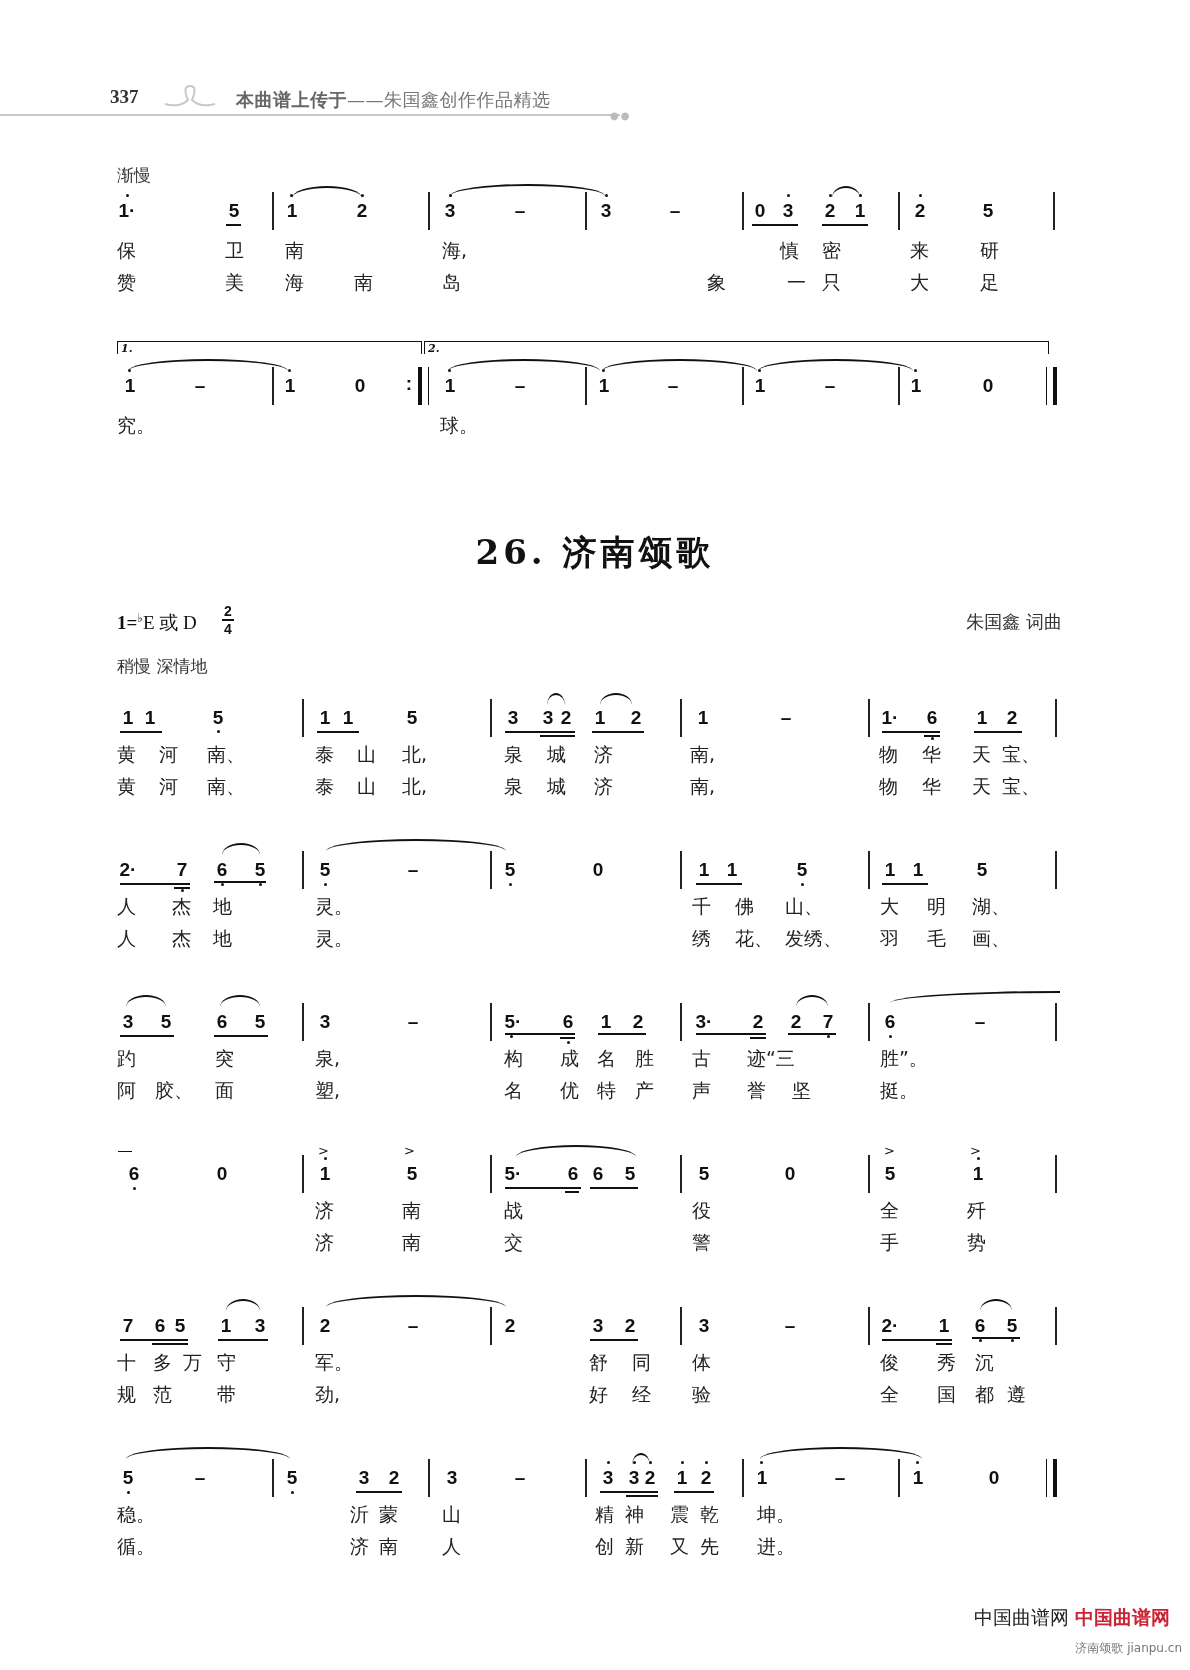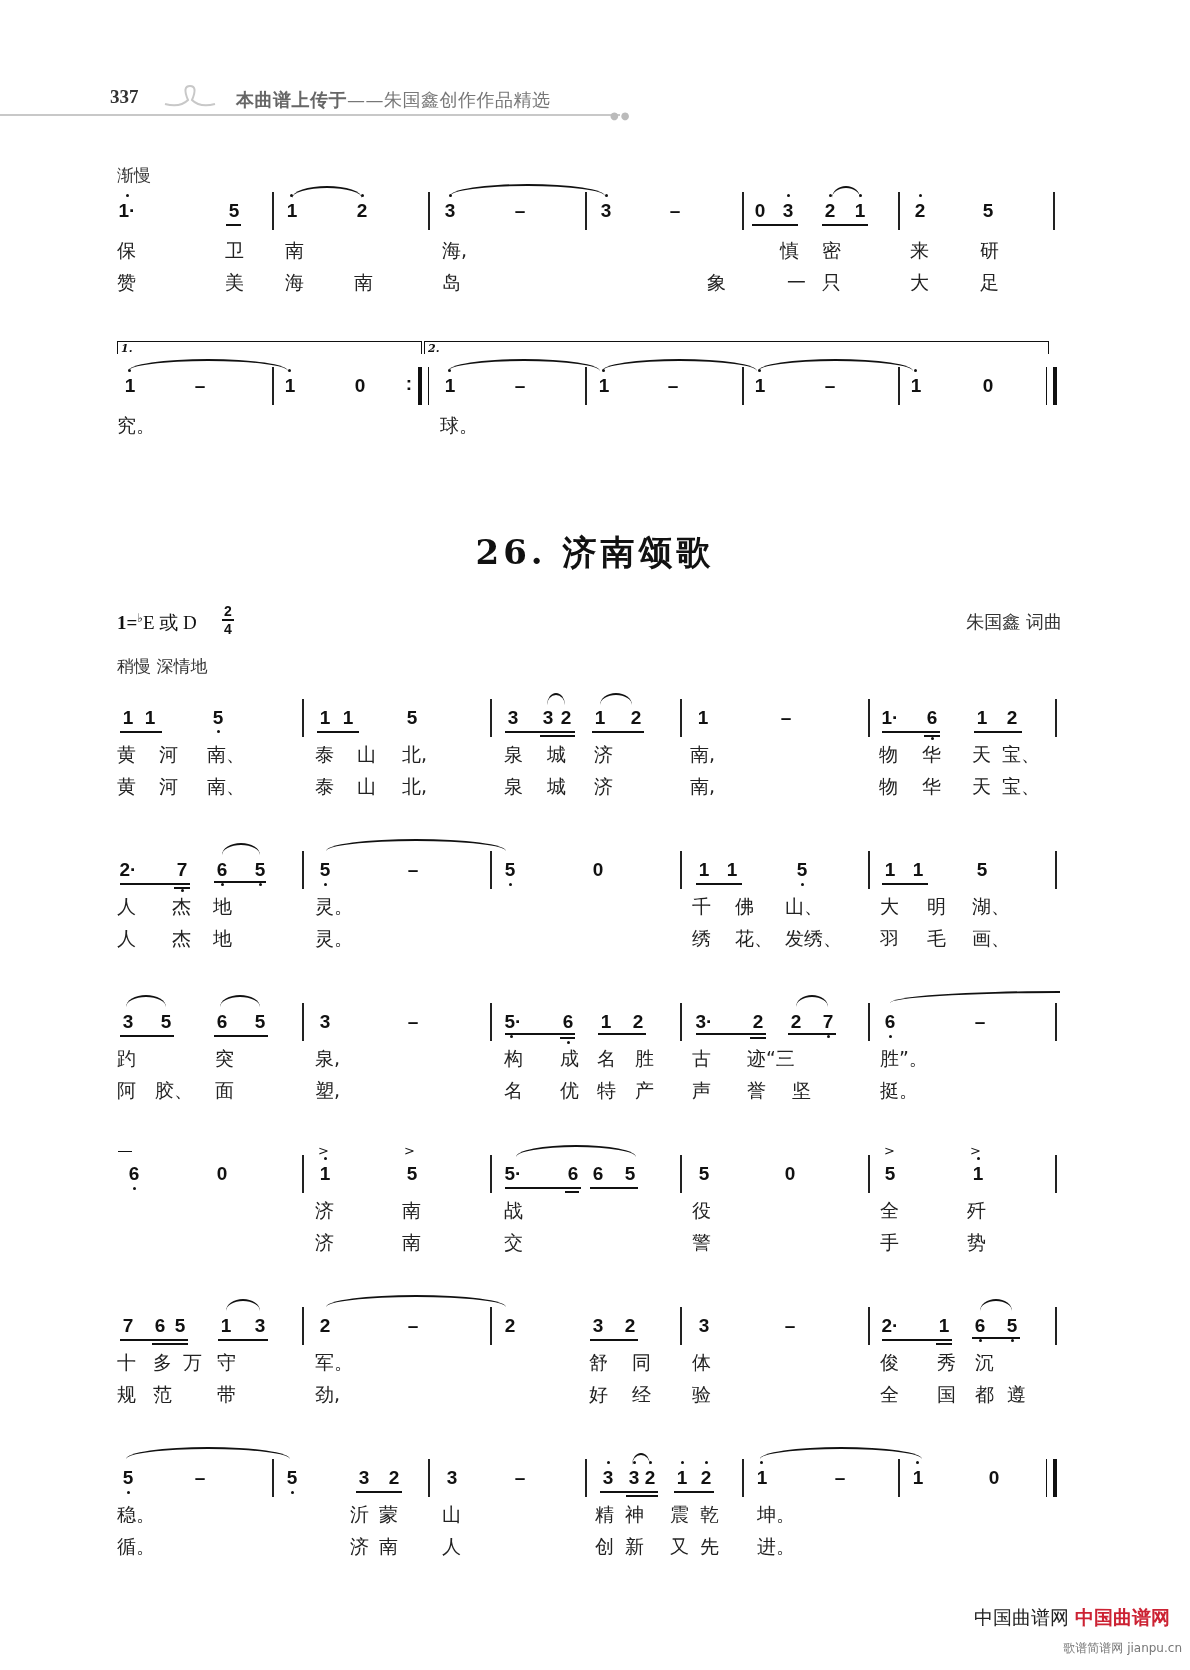--- a/index.html
+++ b/index.html
@@ -528,13 +528,13 @@
   <span style="position:absolute;left:478px">创</span>
   <span style="position:absolute;left:508px">新</span>
   <span style="position:absolute;left:553px">又</span>
   <span style="position:absolute;left:583px">先</span>
   <span style="position:absolute;left:640px">进。</span>
 </div>
 
 <div class="abs watermark">
   <span>中国曲谱网</span> <span class="red">中国曲谱网</span>
 </div>
-<div class="abs watermark2">歌谱简谱网 jianpu.cn</div>
+<div class="abs watermark2">济南颂歌 jianpu.cn</div>
 
 </body></html>

